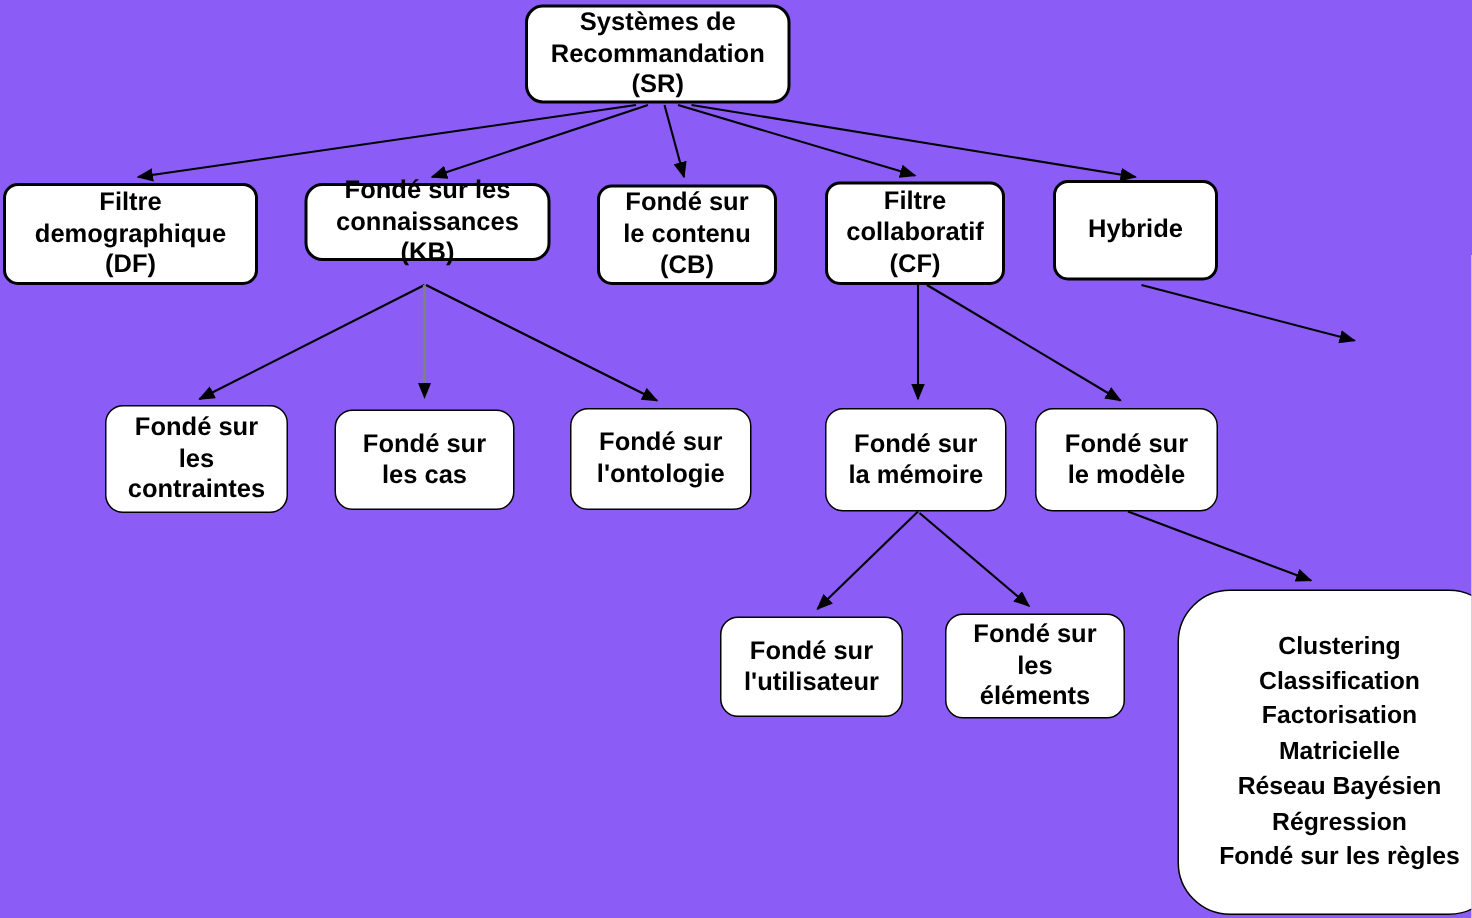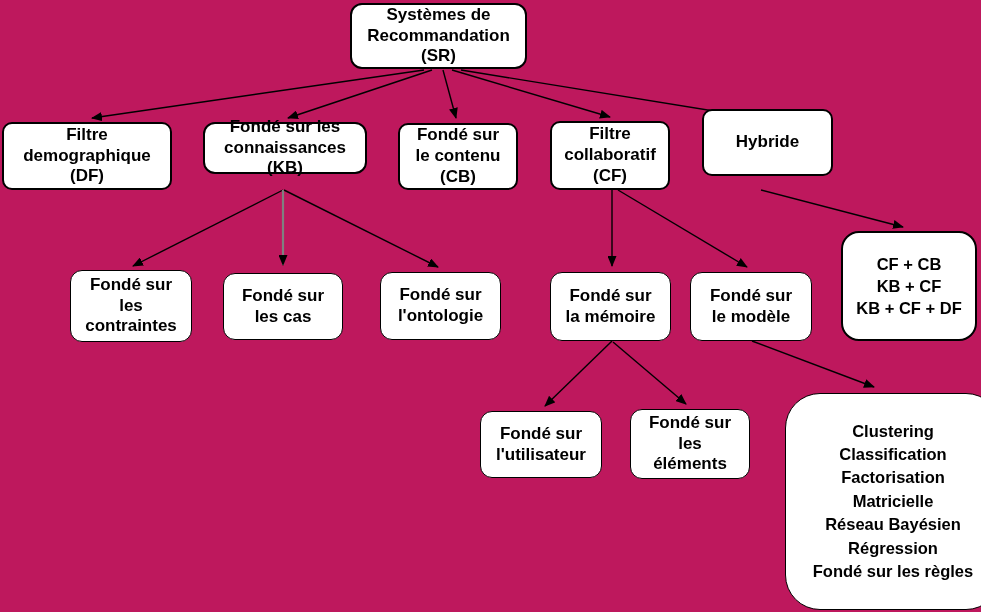--- a/index.html
+++ b/index.html
@@ -5,21 +5,21 @@
   html, body {
     margin: 0;
     padding: 0;
     background: #ffffff;
     font-family: "Liberation Sans", sans-serif;
   }
   #canvas {
     position: relative;
     width: 981px;
     height: 612px;
-    background: #be185d;
+    background: #8b5cf6;
     overflow: hidden;
   }
   #edge-layer {
     position: absolute;
     left: 0; top: 0;
     width: 981px; height: 612px;
     pointer-events: none;
   }
   .node {
     position: absolute;
@@ -39,21 +39,21 @@
   .node .node-label {
     white-space: pre-line;
     display: block;
     width: 100%;
   }
   .node.root        { left:350px; top:3px;   width:177px; height:66px; border-width:2.5px; border-radius:12px; }
   .node.df          { left:2px;   top:122px; width:170px; height:68px; }
   .node.kb          { left:203px; top:122px; width:164px; height:52px; border-radius:12px; }
   .node.cb          { left:398px; top:123px; width:120px; height:67px; }
   .node.cf          { left:550px; top:121px; width:120px; height:69px; }
-  .node.hybride     { left:702px; top:109px; width:131px; height:67px; }
+  .node.hybride     { left:702px; top:120px; width:110px; height:67px; }
   .node.contraintes { left:70px;  top:270px; width:122px; height:72px; border-width:1.5px; border-radius:12px; }
   .node.cas         { left:223px; top:273px; width:120px; height:67px; border-width:1.5px; border-radius:12px; }
   .node.ontologie   { left:380px; top:272px; width:121px; height:68px; border-width:1.5px; border-radius:12px; }
   .node.memoire     { left:550px; top:272px; width:121px; height:69px; border-width:1.5px; border-radius:12px; }
   .node.modele      { left:690px; top:272px; width:122px; height:69px; border-width:1.5px; border-radius:12px; }
   .node.combos      { left:841px; top:231px; width:136px; height:110px; border-radius:18px; font-size:16.5px; line-height:1.35; }
   .node.utilisateur { left:480px; top:411px; width:122px; height:67px; border-width:1.5px; border-radius:12px; }
   .node.elements    { left:630px; top:409px; width:120px; height:70px; border-width:1.5px; border-radius:12px; }
   .node.methods     { left:785px; top:393px; width:216px; height:217px; border-width:1.5px; border-radius:35px; font-size:16.5px; line-height:1.42; }
   .edge {
@@ -146,25 +146,20 @@
   <div class="node memoire">
     <span class="node-label">Fondé sur
 la mémoire</span>
   </div>
 
   <div class="node modele">
     <span class="node-label">Fondé sur
 le modèle</span>
   </div>
 
-  <div class="node combos">
-    <span class="node-label">CF + CB
-KB + CF
-KB + CF + DF</span>
-  </div>
 
   <div class="node utilisateur">
     <span class="node-label">Fondé sur
 l'utilisateur</span>
   </div>
 
   <div class="node elements">
     <span class="node-label">Fondé sur
 les
 éléments</span>

